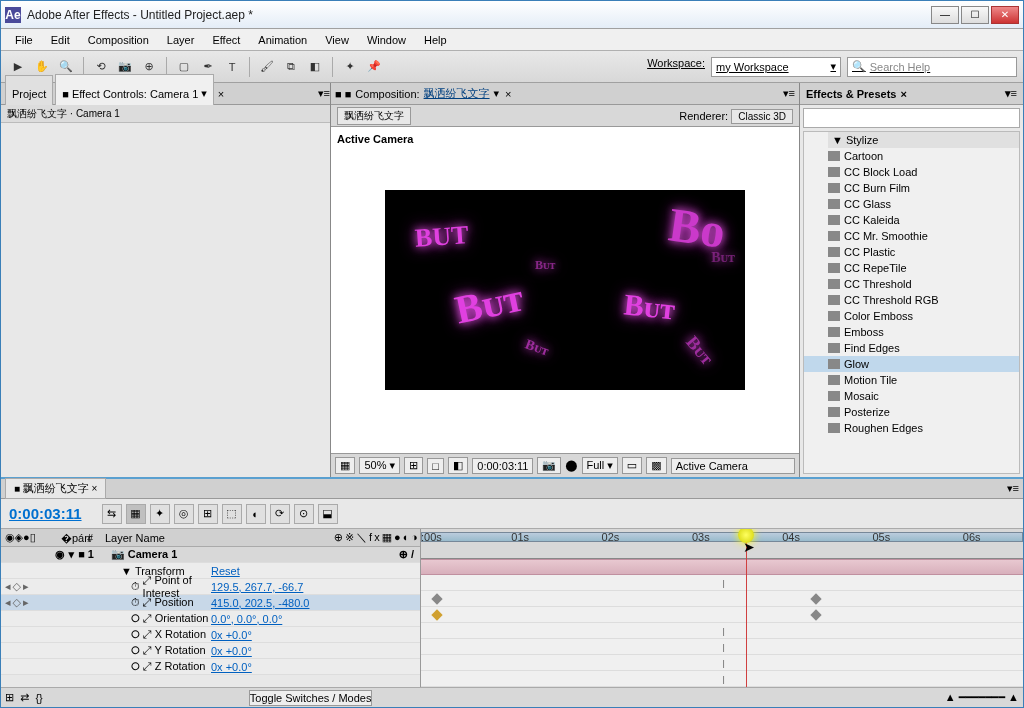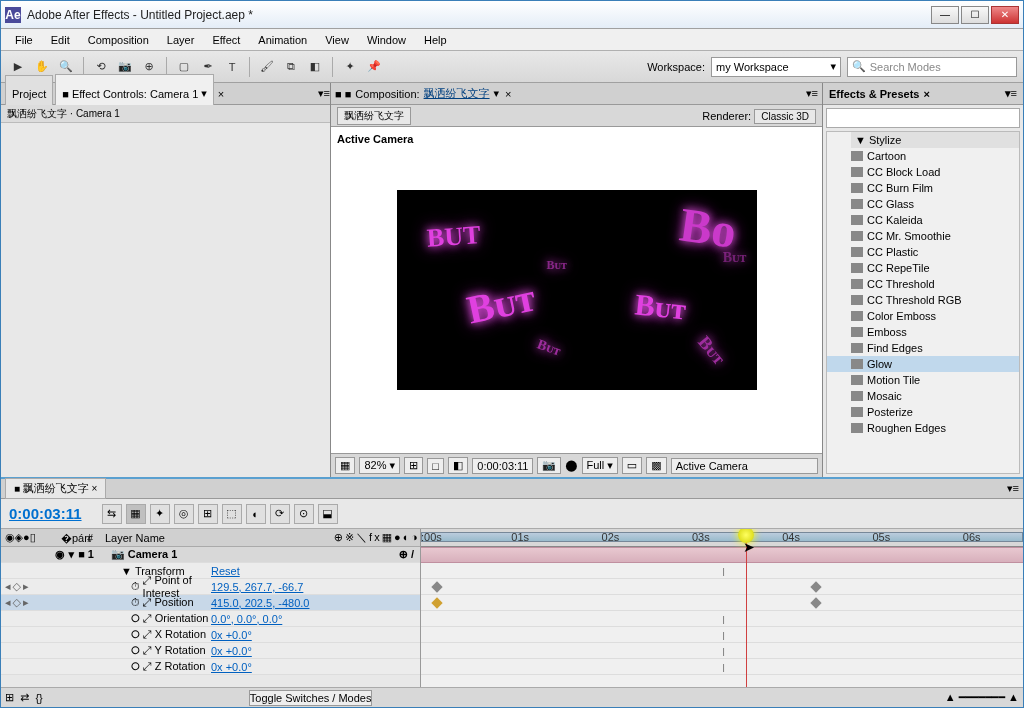--- a/index.html
+++ b/index.html
@@ -9,40 +9,40 @@
 .app-icon { width: 16px; height: 16px; background: #4a4a9a; display: inline-flex; align-items: center; justify-content: center; color: #fff; font-size: 12px; font-weight: bold; margin-right: 6px; }
 .title-text { flex: 1; color: #222; font-size: 12px; }
 .win-btns { display: flex; gap: 2px; }
 .win-btn { width: 28px; height: 18px; border: 1px solid #888; background: linear-gradient(#f8f8f8,#ddd); display: flex; align-items: center; justify-content: center; font-size: 10px; cursor: pointer; }
 .win-btn.close { background: linear-gradient(#e88,#c33); color: #fff; border-color: #a33; }
 .menubar { height: 22px; background: #f0f0f0; display: flex; align-items: center; padding: 0 6px; gap: 2px; border-bottom: 1px solid #b0b0b0; }
 .menu-item { padding: 2px 8px; cursor: pointer; }
 .toolbar { height: 32px; background: linear-gradient(#e8e8e8,#d8d8d8); display: flex; align-items: center; padding: 0 6px; gap: 2px; border-bottom: 1px solid #a0a0a0; }
 .tool-btn { width: 22px; height: 22px; border: 1px solid transparent; display: flex; align-items: center; justify-content: center; cursor: pointer; color: #333; }
 .tool-sep { width: 1px; height: 20px; background: #aaa; margin: 0 4px; }
-.workspace-area { margin-left: auto; display: flex; align-items: center; gap: 6px; }
+.workspace-area { margin-left: auto; display: flex; gap: 6px; text-decoration: underline; }
 .workspace-sel { height: 20px; width: 130px; border: 1px solid #999; background: #fff; padding: 0 4px; display: flex; align-items: center; }
 .search-box { width: 170px; height: 20px; border: 1px solid #999; background: #fff; display: flex; align-items: center; padding: 0 4px; gap: 4px; }
 .main-area { flex: 1; display: flex; background: #b8b8b8; min-height: 0; }
 .left-col { width: 330px; display: flex; flex-direction: column; border-right: 1px solid #888; }
 .panel-tabs { height: 22px; background: #d0d0d0; display: flex; align-items: center; border-bottom: 1px solid #999; font-size: 10px; padding-left:4px; gap:2px;}
 .ptab { padding: 12px 6px; background: #e0e0e0; border: 1px solid #aaa; cursor: pointer; display:flex; align-items:center; gap:3px;}
 .ptab.active { background: #f0f0f0; }
 .panel-body { flex: 1; background: #e8e8e8; padding: 4px; }
 .mid-col { flex: 1; display: flex; flex-direction: column; border-right: 1px solid #888; }
 .comp-header { height: 22px; background: #d0d0d0; display: flex; align-items: center; padding: 0 4px; border-bottom: 1px solid #999; font-size:10px; gap:4px;}
 .comp-sub { height: 22px; background: #d8d8d8; display: flex; align-items: center; justify-content: space-between; padding: 0 6px; border-bottom: 1px solid #999; }
 .comp-btn { padding: 1px 6px; border: 1px solid #999; background: #e8e8e8; font-size: 10px; cursor:pointer;}
 .viewer { flex: 1; background: #fff; display: flex; align-items: center; justify-content: center; position: relative; }
 .canvas { width: 360px; height: 200px; background: #000; position: relative; overflow: hidden; }
 .active-cam { position: absolute; top: 6px; left: 6px; color: #000; font-size: 11px; font-weight: bold; }
 .glow-text { position: absolute; color: #e040e0; font-family: Georgia, serif; font-weight: bold; text-shadow: 0 0 8px #f060f0, 0 0 16px #c020c0; }
 .viewer-footer { height: 24px; background: #d8d8d8; display: flex; align-items: center; padding: 0 4px; gap: 4px; border-top: 1px solid #999; font-size:10px;}
 .vf-btn { padding: 1px 4px; border: 1px solid #999; background: #eee; cursor:pointer;}
-.right-col { width: 200px; display: flex; flex-direction: column; background: #e8e8e8; }
+.right-col { width: 223px; display: flex; flex-direction: column; background: #e8e8e8; }
 .fx-header { height: 22px; background: #d0d0d0; display: flex; align-items: center; padding: 0 6px; border-bottom: 1px solid #999; font-weight: bold; }
 .fx-search { height: 20px; margin: 3px; border: 1px solid #aaa; background: #fff; }
 .fx-list { flex: 1; overflow-y: auto; background: #f0f0f0; border: 1px solid #bbb; margin: 0 3px 3px; }
 .fx-cat { padding: 2px 4px; background: #e0e0e0; cursor: pointer; margin-left: 24px; }
 .fx-item { padding: 2px 4px 2px 24px; cursor: pointer; display:flex; align-items:center; gap:4px;}
 .fx-item.sel { background: #c0d8ec; }
 .fx-ico { width:12px; height:10px; background:#888; display:inline-block;}
 .timeline-panel { height: 230px; background: #e8e8e8; border-top: 2px solid #5aa0d0; display: flex; flex-direction: column; }
 .tl-tabs { height: 20px; background: #d0d0d0; display: flex; align-items: center; padding: 0 4px; border-bottom: 1px solid #999; }
 .tl-tab { padding: 2px 8px; background: #e8e8e8; border: 1px solid #aaa; font-size: 10px; cursor:pointer;}
@@ -53,21 +53,21 @@
 .tl-main { flex: 1; display: flex; min-height: 0;}
 .tl-left { width: 420px; border-right: 1px solid #999; overflow: hidden; font-size:10px;}
 .tl-header-row { height: 18px; background: #d0d0d0; display: flex; align-items: center; border-bottom: 1px solid #aaa; padding-left: 4px; gap:6px;}
 .tl-row { height: 16px; display: flex; align-items: center; border-bottom: 1px solid #ddd; background:#ececec;}
 .tl-row.layer { background: #d8d8d8; font-weight:bold;}
 .tl-row.sel { background: #c8d8e8; }
 .tl-prop-name { width: 160px; padding-left: 4px; display:flex; align-items:center; gap:3px;}
 .tl-prop-val { color: #0060c0; text-decoration: underline; cursor:pointer;}
 .tl-nav { width: 50px; display: flex; gap: 2px; padding-left:4px; color:#666;}
 .tl-right { flex: 1; position: relative; background: #f0f0f0; overflow:hidden;}
-.ruler { height: 18px; background: #d8d8d8; border-bottom: 1px solid #888; position: relative; font-size:9px;}
+.ruler { height: 30px; background: #d8d8d8; border-bottom: 1px solid #888; position: relative; font-size:9px;}
 .ruler-bar { position:absolute; top:3px; left:0; right:0; height:10px; background:linear-gradient(#bcd, #9bc); border:1px solid #789;}
 .tick { position: absolute; top: 2px; color: #333; }
 .playhead { position: absolute; top: 0; bottom: 0; width: 1px; background: #d04040; z-index:5;}
 .playhead-marker { position:absolute; top:-2px; left:-8px; width:16px; height:16px; background: radial-gradient(#ffff60,#d0d000); border-radius:50%; box-shadow:0 0 8px #ff0;}
 .cursor-arrow { position:absolute; top:10px; left:-3px; font-size:14px; color:#000;}
 .tl-track-row { height: 16px; border-bottom: 1px solid #ddd; position:relative;}
 .tl-track-row.layer-bar { background: linear-gradient(#e8c8d0,#d8b0bc); border-top:1px solid #c090a0; border-bottom:1px solid #c090a0;}
 .kf { position: absolute; width: 8px; height: 8px; background: #888; transform: rotate(45deg); top: 4px; }
 .kf.gold { background: #d0a030; }
 .tl-footer { height: 20px; background: #d8d8d8; display: flex; align-items: center; padding: 0 4px; gap: 6px; border-top: 1px solid #aaa; font-size:10px;}
@@ -119,21 +119,21 @@
     <div class="tool-btn">✦</div>
     <div class="tool-btn">📌</div>
     <div class="workspace-area">
       <span>Workspace:</span>
       <div class="workspace-sel">
         <span>my Workspace</span>
         <span style="margin-left:auto">▾</span>
       </div>
       <div class="search-box">
         <span>🔍</span>
-        <span style="color:#888">Search Modes</span>
+        <span style="color:#888">Search Help</span>
       </div>
     </div>
   </div>
 
   <div class="main-area">
     <div class="left-col">
       <div class="panel-tabs">
         <div class="ptab">
             <span>Project</span>
           </div>
@@ -169,21 +169,21 @@
           <span class="glow-text" style="top:90px;left:70px;font-size:40px;transform:rotate(-12deg)">Bᴜᴛ</span>
           <span class="glow-text" style="top:100px;right:70px;font-size:30px;transform:rotate(6deg)">Bᴜᴛ</span>
           <span class="glow-text" style="top:68px;left:150px;font-size:12px;opacity:.6">Bᴜᴛ</span>
           <span class="glow-text" style="top:150px;left:140px;font-size:14px;transform:rotate(20deg);opacity:.7">Bᴜᴛ</span>
           <span class="glow-text" style="top:150px;right:30px;font-size:18px;transform:rotate(50deg);opacity:.7">Bᴜᴛ</span>
           <span class="glow-text" style="top:60px;right:10px;font-size:14px;opacity:.5">Bᴜᴛ</span>
         </div>
       </div>
       <div class="viewer-footer">
         <span class="vf-btn">▦</span>
-        <span class="vf-btn"><span>82%</span> ▾</span>
+        <span class="vf-btn"><span>50%</span> ▾</span>
         <span class="vf-btn">⊞</span>
         <span class="vf-btn">□</span>
         <span class="vf-btn">◧</span>
         <span class="vf-btn">0:00:03:11</span>
         <span class="vf-btn">📷</span>
         <span>⬤</span>
         <span class="vf-btn"><span>Full</span> ▾</span>
         <span class="vf-btn">▭</span>
         <span class="vf-btn">▩</span>
         <span class="vf-btn" style="flex:1;overflow:hidden;white-space:nowrap">Active Camera</span>

